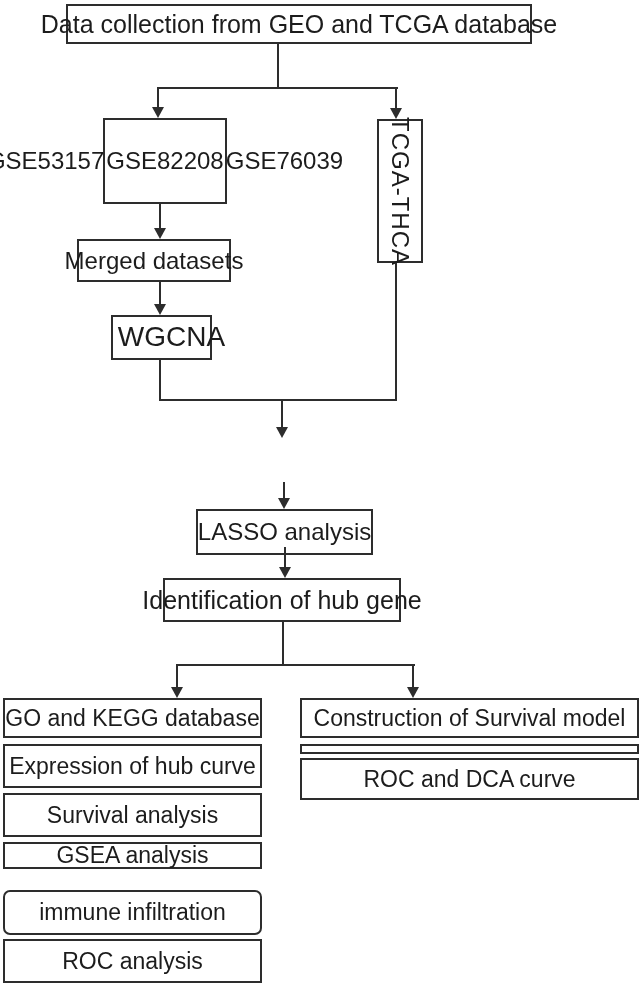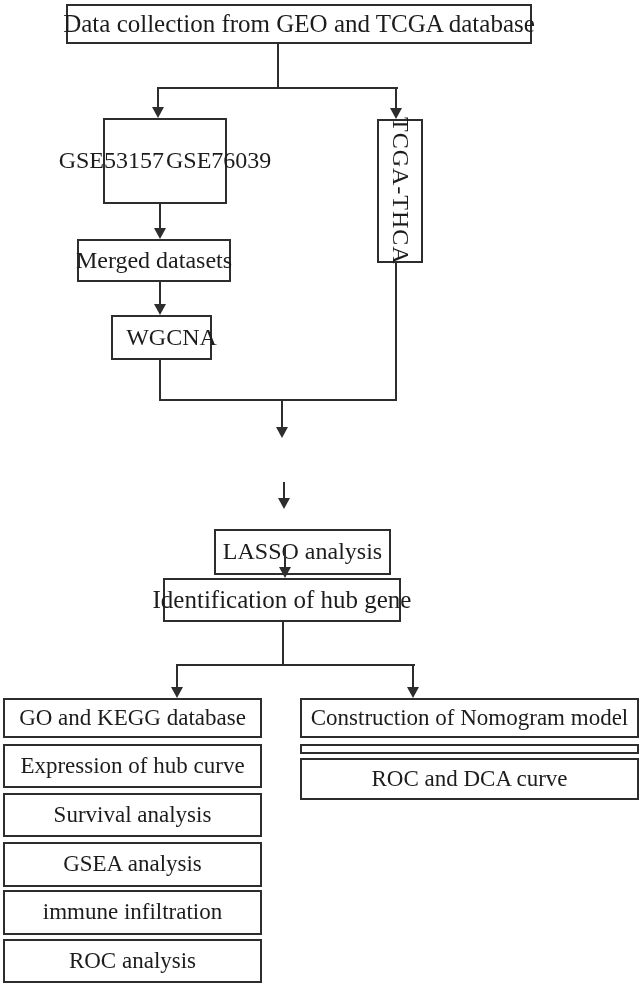--- a/index.html
+++ b/index.html
@@ -6,21 +6,21 @@
     --line:#2d2d2d;
     --text:#1c1c1c;
     --bg:#ffffff;
   }
   *{ margin:0; padding:0; box-sizing:border-box; }
   html,body{ background:#f2f2f2; }
   #canvas{
     position:relative;
     width:644px; height:987px;
     background:var(--bg);
-    font-family:Liberation Serif, serif;
+    font-family:Liberation Sans, sans-serif;
     color:var(--text);
     overflow:hidden;
   }
   .box{
     position:absolute;
     border:2px solid var(--line);
     background:var(--bg);
     display:flex; align-items:center; justify-content:center;
     text-align:center;
     font-size:23px;
@@ -53,64 +53,65 @@
   <div class="vline" style="left:277px; top:44px; height:45px;"></div>
   <div class="hline" style="left:157px; top:87px; width:241px;"></div>
   <div class="vline" style="left:157px; top:87px; height:21px;"></div>
   <div class="arrowhead" style="left:152px; top:107px;"></div>
   <div class="vline" style="left:395px; top:87px; height:21px;"></div>
   <div class="arrowhead" style="left:390px; top:108px;"></div>
 
   <div class="box" style="left:103px; top:118px; width:124px; height:86px; font-size:24px;">
     <div class="gse-lines">
       <div>GSE53157</div>
+      <div>GSE82208</div>
       <div>GSE76039</div>
     </div>
   </div>
 
   <div class="box vertical-text" style="left:377px; top:119px; width:46px; height:144px; font-size:24px;">TCGA-THCA</div>
 
   <div class="vline" style="left:159px; top:204px; height:25px;"></div>
   <div class="arrowhead" style="left:154px; top:228px;"></div>
 
   <div class="box" style="left:77px; top:239px; width:154px; height:43px; font-size:24px;">Merged datasets</div>
 
   <div class="vline" style="left:159px; top:282px; height:23px;"></div>
   <div class="arrowhead" style="left:154px; top:304px;"></div>
 
-  <div class="box" style="left:111px; top:315px; width:101px; height:45px; font-size:24px;padding-left:20px;">WGCNA</div>
+  <div class="box" style="left:111px; top:315px; width:101px; height:45px; font-size:28px;padding-left:20px;">WGCNA</div>
 
   <div class="vline" style="left:159px; top:360px; height:41px;"></div>
   <div class="vline" style="left:395px; top:263px; height:138px;"></div>
   <div class="hline" style="left:159px; top:399px; width:238px;"></div>
   <div class="vline" style="left:281px; top:399px; height:28px;"></div>
   <div class="arrowhead" style="left:276px; top:427px;"></div>
 
 
   <div class="vline" style="left:283px; top:482px; height:17px;"></div>
   <div class="arrowhead" style="left:278px; top:498px;"></div>
 
-  <div class="box" style="left:214px; top:509px; width:177px; height:46px; font-size:24px;margin-top:20px;">LASSO analysis</div>
+  <div class="box" style="left:196px; top:509px; width:177px; height:46px; font-size:24px;">LASSO analysis</div>
 
   <div class="vline" style="left:284px; top:547px; height:21px;"></div>
   <div class="arrowhead" style="left:279px; top:567px;"></div>
 
   <div class="box big" style="left:163px; top:578px; width:238px; height:44px;">Identification of hub gene</div>
 
   <div class="vline" style="left:282px; top:622px; height:44px;"></div>
   <div class="hline" style="left:176px; top:664px; width:239px;"></div>
   <div class="vline" style="left:176px; top:664px; height:23px;"></div>
   <div class="arrowhead" style="left:171px; top:687px;"></div>
   <div class="vline" style="left:412px; top:664px; height:23px;"></div>
   <div class="arrowhead" style="left:407px; top:687px;"></div>
 
   <div class="box" style="left:3px; top:698px; width:259px; height:40px;">GO and KEGG database</div>
   <div class="box" style="left:3px; top:744px; width:259px; height:44px;">Expression of hub curve</div>
   <div class="box" style="left:3px; top:793px; width:259px; height:44px;text-align:center;">Survival analysis</div>
-  <div class="box" style="left:3px; top:842px; width:259px; height:45px;">GSEA analysis</div>
-  <div class="box" style="left:3px; top:890px; width:259px; height:45px;">immune infiltration</div>
+  <div class="box" style="left:3px; top:842px; width:259px; height:27px;">GSEA analysis</div>
+  <div class="box" style="left:3px; top:890px; width:259px; height:45px;border-radius:7px;">immune infiltration</div>
   <div class="box" style="left:3px; top:939px; width:259px; height:44px;">ROC analysis</div>
 
-  <div class="box" style="left:300px; top:698px; width:339px; height:40px;">Construction of Nomogram model</div>
+  <div class="box" style="left:300px; top:698px; width:339px; height:40px;">Construction of Survival model</div>
   <div class="box" style="left:300px; top:744px; width:339px; height:10px;"></div>
   <div class="box" style="left:300px; top:758px; width:339px; height:42px;">ROC and DCA curve</div>
 
 </div>
 
 </body></html>

